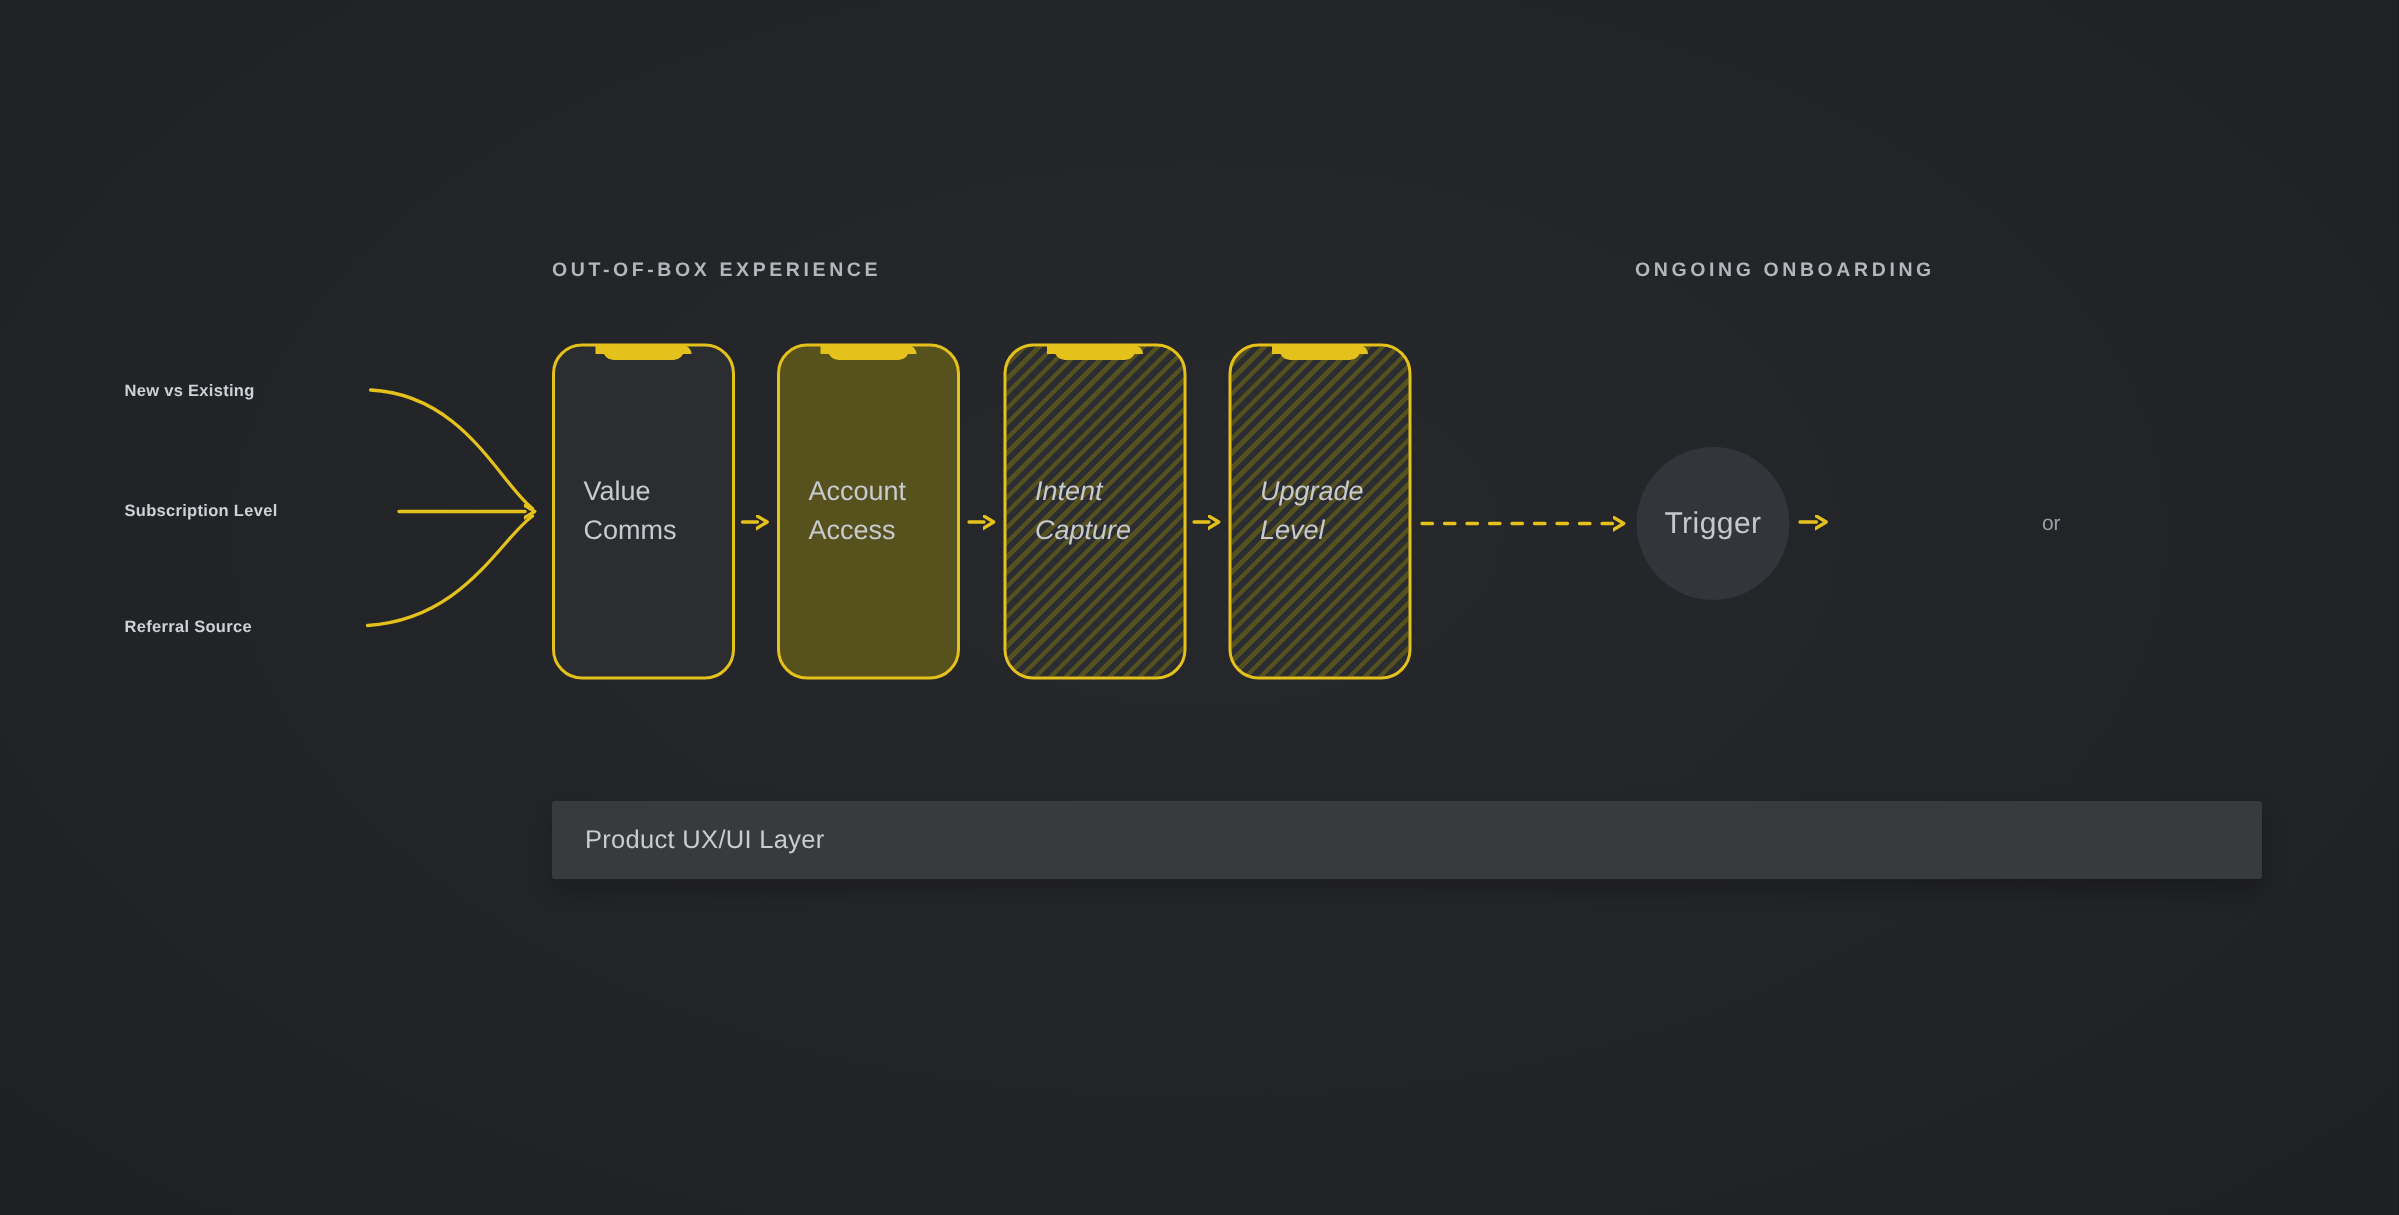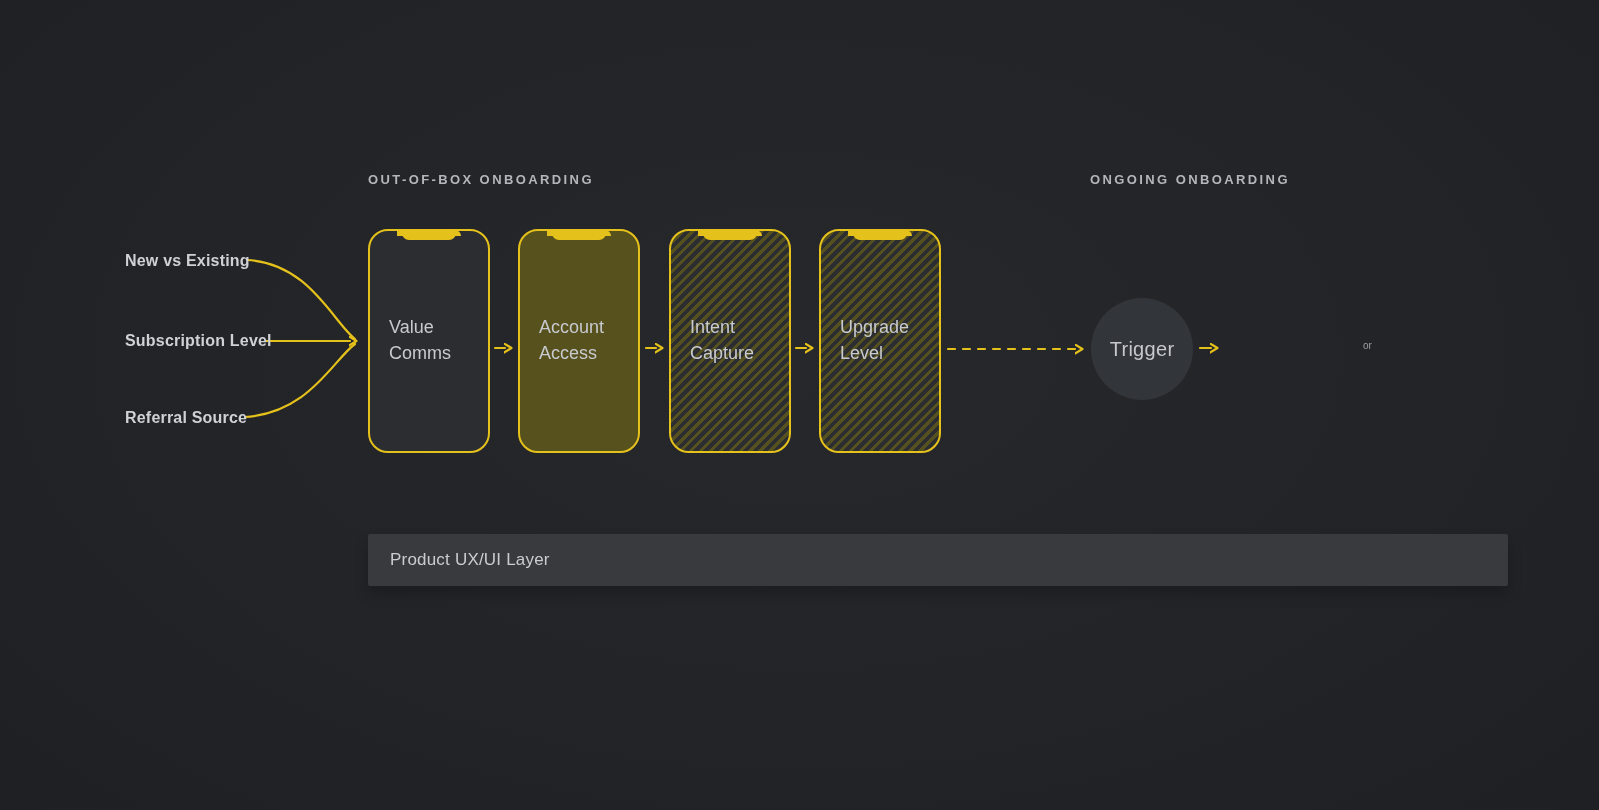--- a/index.html
+++ b/index.html
@@ -20,26 +20,25 @@
   .connectors {
     position: absolute;
     inset: 0;
     pointer-events: none;
   }
   .side-label {
     position: absolute;
     left: 83px;
     height: 22px;
     line-height: 22px;
-    font-size: 16px;
+    font-size: 11px;
     font-weight: 700;
     color: #ced1d6;
     letter-spacing: 0.2px;
     white-space: nowrap;
-    margin-left: 42px;
   }
   .section-title {
     position: absolute;
     top: 172px;
     font-size: 13px;
     font-weight: 700;
     letter-spacing: 2.4px;
     color: #b3b6bb;
     white-space: nowrap;
   }
@@ -49,20 +48,21 @@
     width: 122px;
     height: 224px;
     box-sizing: border-box;
     border: 2.5px solid #e5c11b;
     border-radius: 20px;
     background: #2b2d31;
   }
   .phone.solid-fill { background: #57511e; padding-left: 20px; }
   .phone.hatched {
     background: repeating-linear-gradient(135deg, #55501f 0 3px, #2b2d31 3px 7px);
+    font-style: italic;
   }
   .notch {
     position: absolute;
     top: -1px;
     left: 50%;
     transform: translateX(-50%);
     width: 54px;
     height: 10px;
     background: #e5c11b;
     border-radius: 0 0 7px 7px;
@@ -105,21 +105,21 @@
     font-size: 20px;
     color: #c6c8cd;
     letter-spacing: 0.3px;
   }
   .or-label {
     position: absolute;
     left: 1348px;
     width: 39px;
     top: 340px;
     text-align: center;
-    font-size: 10px;
+    font-size: 14px;
     color: #9b9ea5;
   }
   .layer-bar {
     position: absolute;
     left: 368px;
     width: 1140px;
     height: 52px;
     box-sizing: border-box;
     background: #393a3e;
     border-radius: 2px;
@@ -157,21 +157,21 @@
       <path d="M796,348 H806" marker-end="url(#chev)"></path>
       <path d="M948,349 H1076" stroke-dasharray="7 8" marker-end="url(#chev)"></path>
       <path d="M1200,348 H1211" marker-end="url(#chev)"></path>
     </g>
   </svg>
 
   <div class="side-label" style="top:250px">New vs Existing</div>
   <div class="side-label" style="top:330px">Subscription Level</div>
   <div class="side-label" style="top:407px">Referral Source</div>
 
-  <div class="section-title" style="left:368px">OUT-OF-BOX ONBOARDING</div>
+  <div class="section-title" style="left:368px">OUT-OF-BOX EXPERIENCE</div>
   <div class="section-title" style="left:1090px">ONGOING ONBOARDING</div>
 
   <div class="phone" style="left:368px">
     <div class="notch"></div>
     <div class="phone-label">Value Comms</div>
   </div>
 
   <div class="phone solid-fill" style="left:518px">
     <div class="notch"></div>
     <div class="phone-label">Account Access</div>

